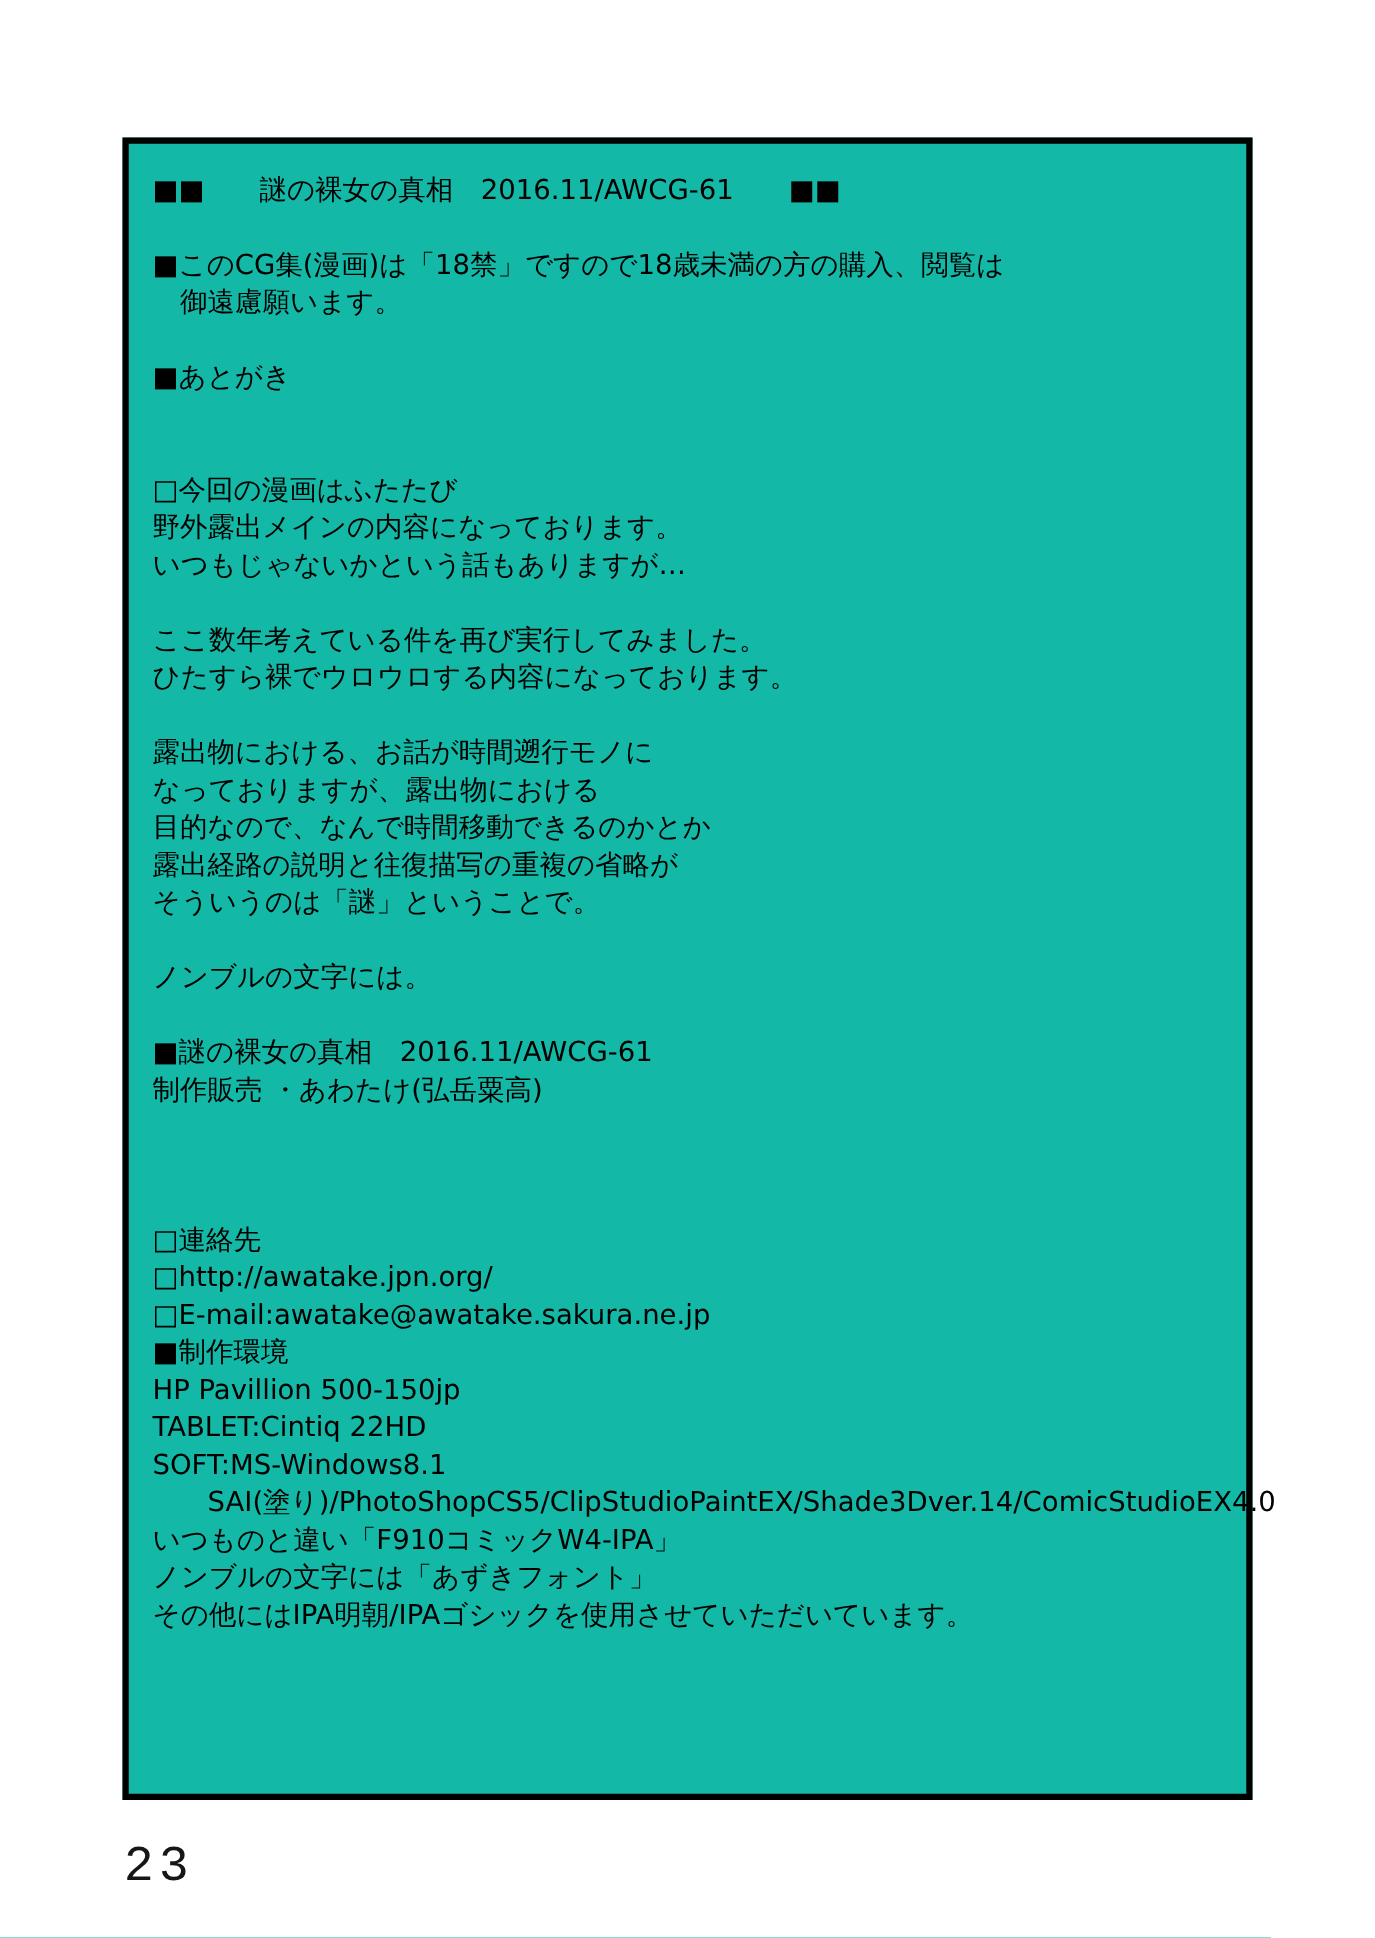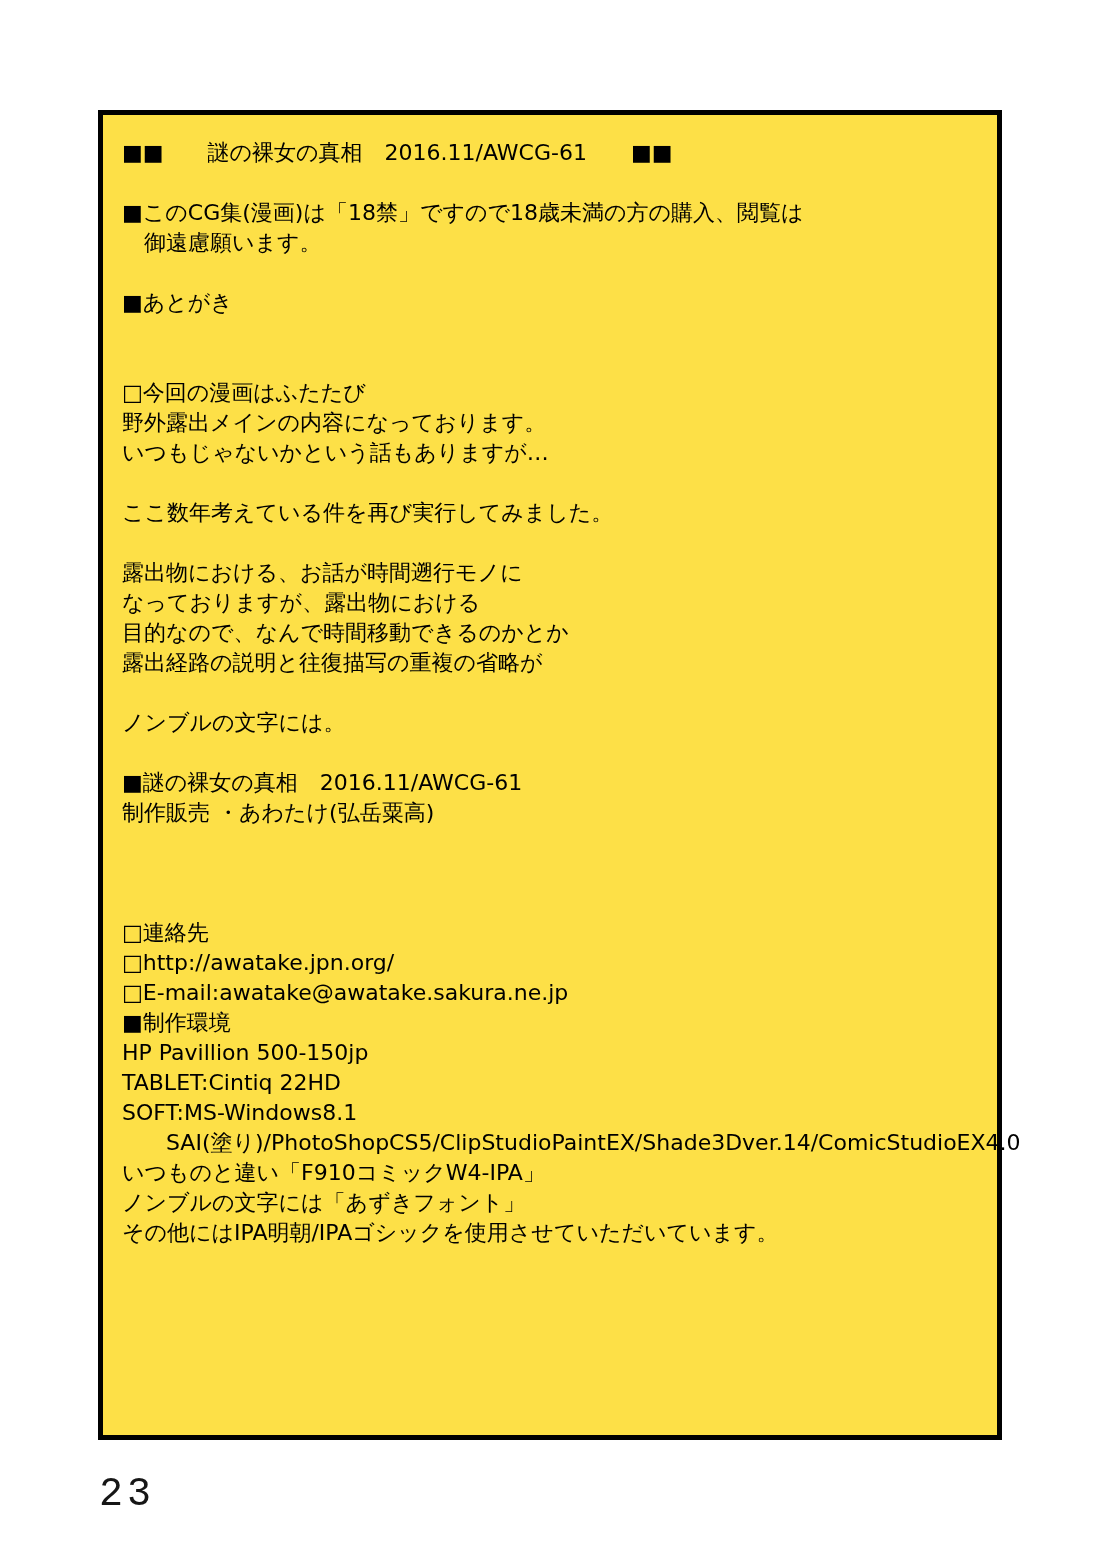--- a/index.html
+++ b/index.html
@@ -16,21 +16,21 @@
     overflow: hidden;
   }
   .content-box {
     position: absolute;
     left: 98px;
     top: 110px;
     width: 904px;
     height: 1330px;
     border: 5px solid #000000;
     box-sizing: border-box;
-    background: #fde047;
+    background: #14b8a6;
   }
   .text-lines {
     position: absolute;
     left: 19px;
     top: 23px;
     right: 8px;
   }
   .line {
     font-size: 22px;
     line-height: 30px;
@@ -60,25 +60,27 @@
         <div class="line">　御遠慮願います。</div>
         <div class="line">&nbsp;</div>
         <div class="line">■あとがき</div>
         <div class="line">&nbsp;</div>
         <div class="line">&nbsp;</div>
         <div class="line">□今回の漫画はふたたび</div>
         <div class="line">野外露出メインの内容になっております。</div>
         <div class="line">いつもじゃないかという話もありますが…</div>
         <div class="line">&nbsp;</div>
         <div class="line">ここ数年考えている件を再び実行してみました。</div>
+        <div class="line">ひたすら裸でウロウロする内容になっております。</div>
         <div class="line">&nbsp;</div>
         <div class="line">露出物における、お話が時間遡行モノに</div>
         <div class="line">なっておりますが、露出物における</div>
         <div class="line">目的なので、なんで時間移動できるのかとか</div>
         <div class="line">露出経路の説明と往復描写の重複の省略が</div>
+        <div class="line">そういうのは「謎」ということで。</div>
         <div class="line">&nbsp;</div>
         <div class="line">ノンブルの文字には。</div>
         <div class="line">&nbsp;</div>
         <div class="line">■謎の裸女の真相　2016.11/AWCG-61</div>
         <div class="line">制作販売 ・あわたけ(弘岳粟高)</div>
         <div class="line">&nbsp;</div>
         <div class="line">&nbsp;</div>
         <div class="line">&nbsp;</div>
         <div class="line">□連絡先</div>
         <div class="line">□http://awatake.jpn.org/</div>

